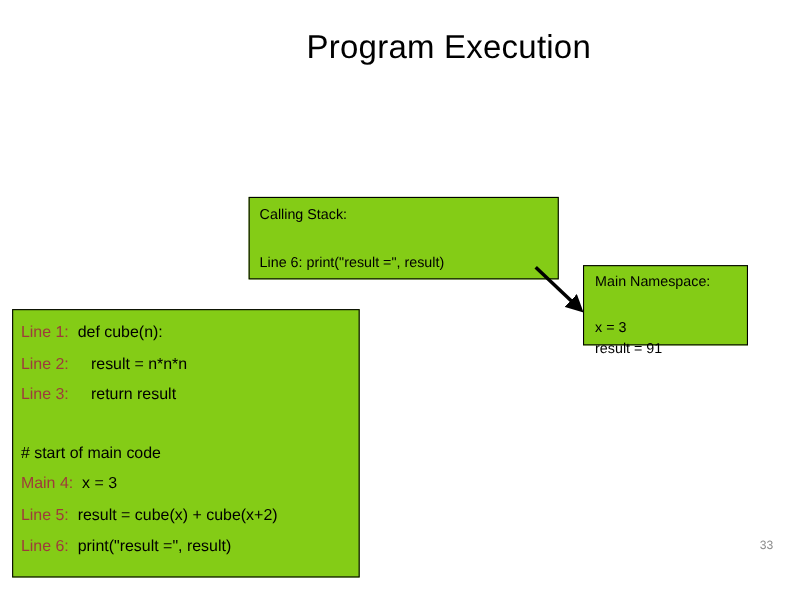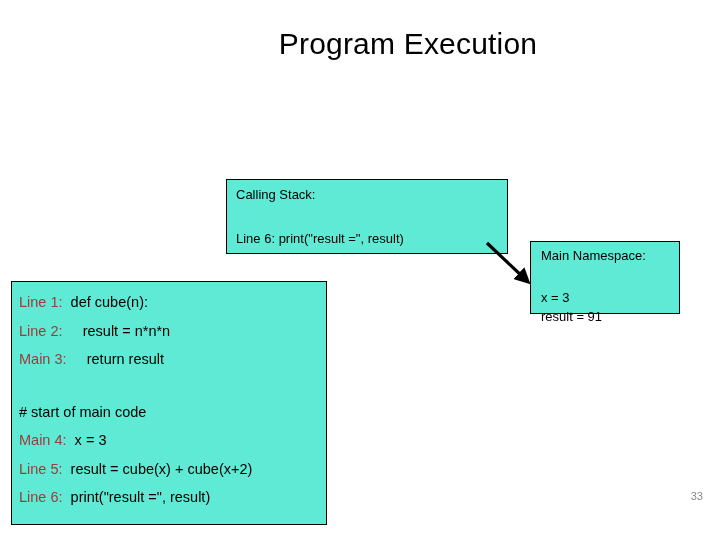--- a/index.html
+++ b/index.html
@@ -35,21 +35,21 @@
     letter-spacing: 0.2px;
     color: #000000;
     line-height: 36px;
     white-space: nowrap;
     padding-left: 48px;
   }
 
   
   .panel {
     position: absolute;
-    background: #5eead4;
+    background: #84cc16;
     border: 1px solid #000000;
     box-sizing: border-box;
   }
 
   
   #calling-stack-box {
     left: 226px;
     top: 179px;
     width: 282px;
     height: 75px;
@@ -171,21 +171,21 @@
     <div id="main-namespace-vars">
       <div class="var-row">x = 3</div>
       <div class="var-row">result = 91</div>
     </div>
   </div>
 
   <div class="panel" id="code-box">
     <div id="code-listing">
       <div class="code-line"><span class="line-label">Line 1:</span><span class="line-text">  def cube(n):</span></div>
       <div class="code-line"><span class="line-label">Line 2:</span><span class="line-text">     result = n*n*n</span></div>
-      <div class="code-line"><span class="line-label">Main 3:</span><span class="line-text">     return result</span></div>
+      <div class="code-line"><span class="line-label">Line 3:</span><span class="line-text">     return result</span></div>
       <div class="code-line spacer">&nbsp;</div>
       <div class="code-line"><span class="line-text"># start of main code</span></div>
       <div class="code-line"><span class="line-label">Main 4:</span><span class="line-text">  x = 3</span></div>
       <div class="code-line"><span class="line-label">Line 5:</span><span class="line-text">  result = cube(x) + cube(x+2)</span></div>
       <div class="code-line"><span class="line-label">Line 6:</span><span class="line-text">  print("result =", result)</span></div>
     </div>
   </div>
 
   <div id="page-number">33</div>
 

